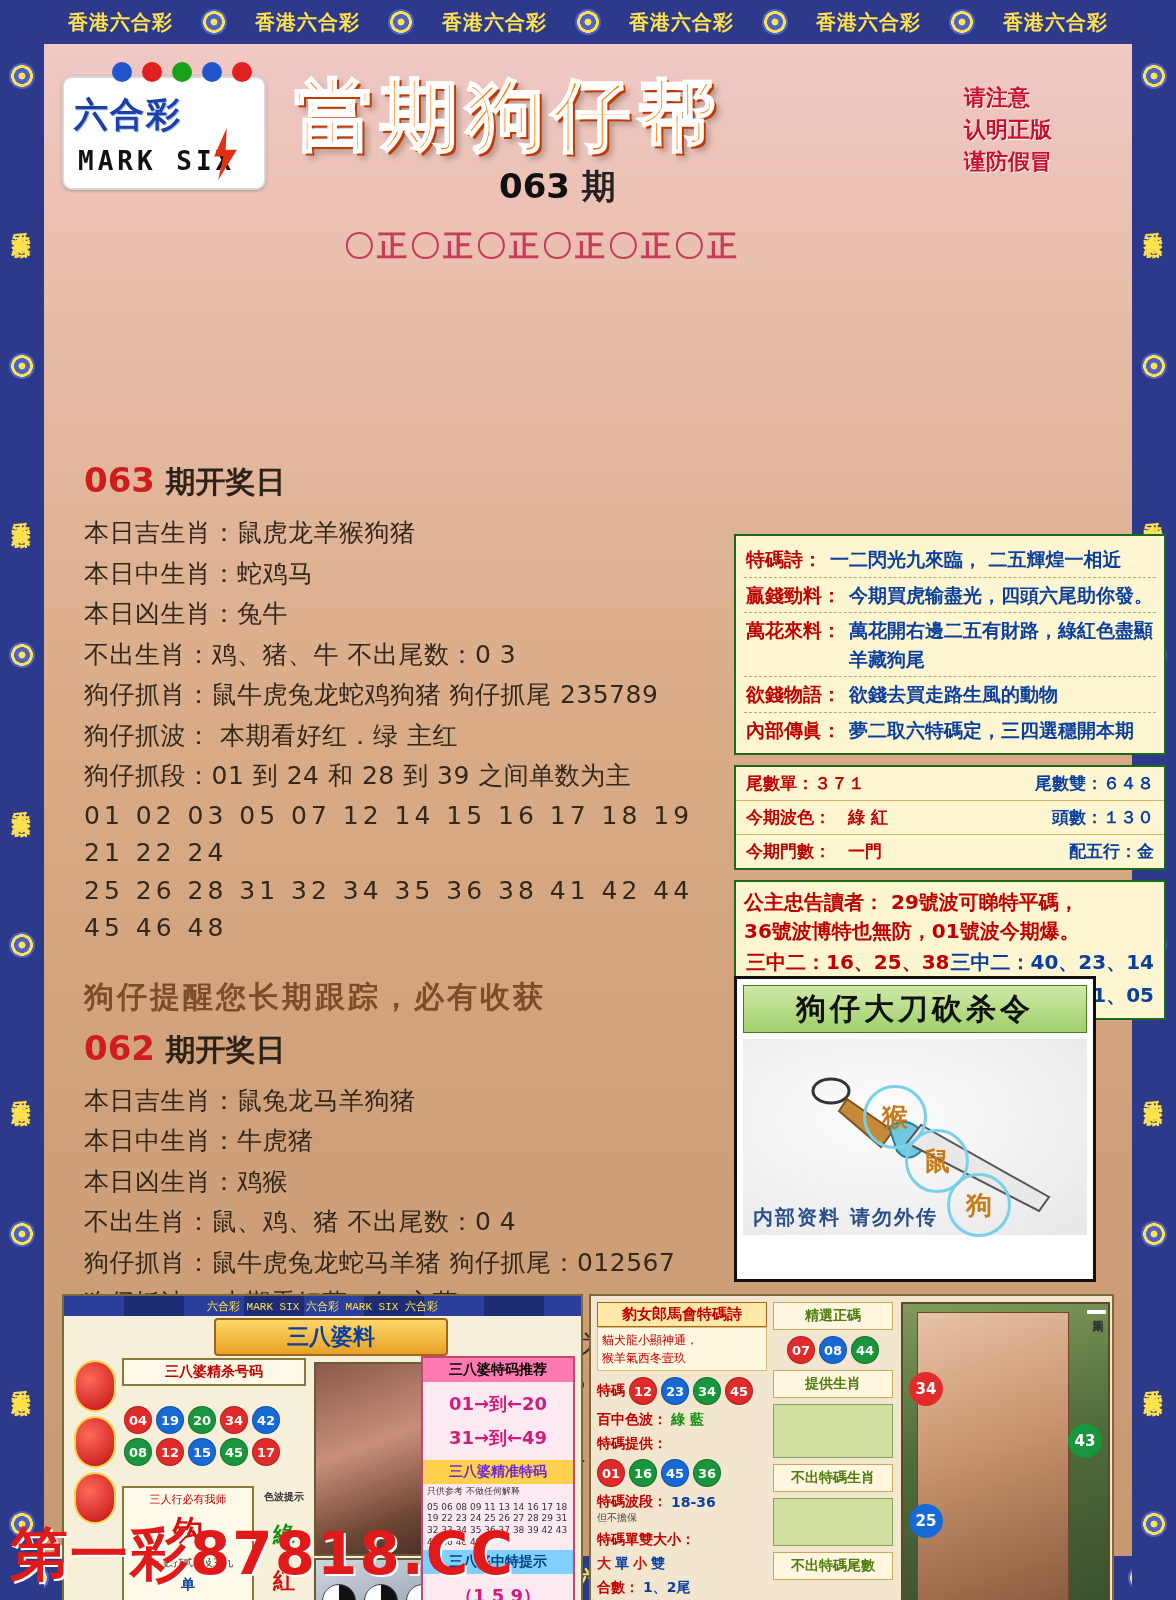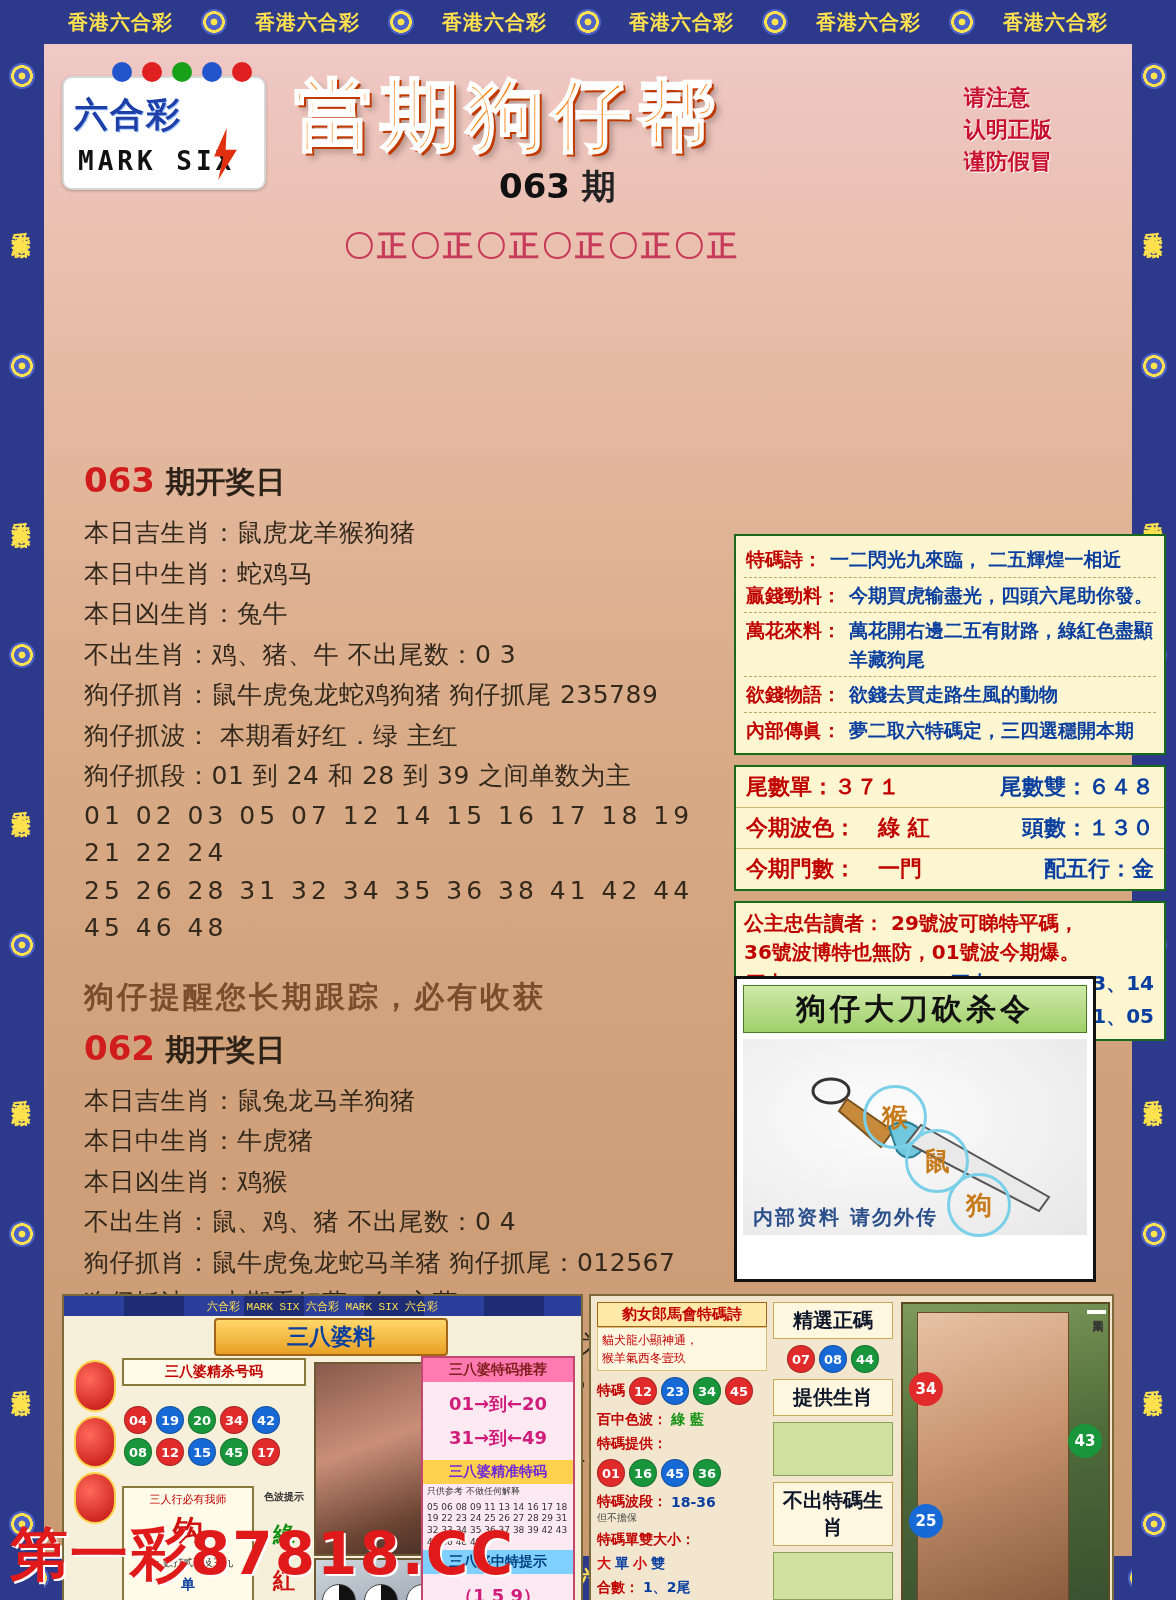--- a/index.html
+++ b/index.html
@@ -108,21 +108,21 @@
     display:flex;gap:8px;font-size:19px;line-height:1.5;padding:3px 2px;
     border-bottom:1px dashed #b9a86a;
   }
   .poem-row:last-child{border-bottom:none;align-items:center;}
   .poem-row .k{color:#c00000;font-weight:bold;white-space:nowrap;}
   .poem-row .v{color:#0a3fa0;font-weight:bold;}
 
   .tab-box{margin-top:10px;border:2px solid #1b6a1b;background:#fdf6d0;}
   .tab-row{
     display:flex;justify-content:space-between;gap:16px;
-    font-size:22px;font-weight:bold;padding:5px 10px;border-bottom:1px solid #cbb86f;
+    font-size:17px;font-weight:bold;padding:5px 10px;border-bottom:1px solid #cbb86f;
   }
   .tab-row:last-child{border-bottom:none;}
   .tab-row .k{color:#c00000;}
   .tab-row .v{color:#0a3fa0;}
   .warn-box{margin-top:10px;border:2px solid #1b6a1b;background:#fdf6d0;padding:6px 8px;}
   .warn-line{font-size:20px;font-weight:bold;color:#c00000;line-height:1.45;}
   .hit-row{display:flex;justify-content:space-between;font-size:20px;font-weight:bold;padding:3px 2px;}
   .hit-row .k{color:#c00000;}
   .hit-row .v{color:#0a3fa0;}
 
@@ -200,40 +200,40 @@
   .yy i{
     width:32px;height:32px;border-radius:50%;
     background:linear-gradient(90deg,#fff 0 50%,#111 50% 100%);
     border:1px solid #444;display:block;
   }
   .blue-box{
     position:absolute;right:6px;top:60px;width:150px;bottom:8px;
     background:#fde9f1;border:2px solid #c2486f;
   }
   .blue-box .bb-title{
-    background:#ff7ab0;color:#7f1d1d;font-size:14px;font-weight:bold;text-align:center;padding:3px 0;
+    background:#ff7ab0;color:#000000;font-size:14px;font-weight:bold;text-align:center;padding:3px 0;
   }
   .bb-line{font-size:18px;font-weight:bold;color:#d01c7a;text-align:center;margin:10px 0;}
   .bb-small{font-size:9px;color:#333;line-height:1.3;padding:2px 4px;word-break:break-all;}
   .greenred{
     position:absolute;left:196px;top:178px;width:48px;text-align:center;
   }
   .greenred div{font-size:22px;font-weight:bold;margin:16px 0;}
   .gr-g{color:#109010;}
   .gr-r{color:#d01010;}
 
   
   .pb-left{position:absolute;left:6px;top:6px;width:170px;}
   .pb-title{
     background:#ffe9a8;border:1px solid #a3651a;text-align:center;font-size:15px;font-weight:bold;color:#c00000;padding:2px 0;
   }
   .pb-poem{font-size:12px;color:#c00000;line-height:1.5;padding:3px 4px;background:#fff7e0;border:1px solid #d8c07a;}
   .pb-row{display:flex;align-items:center;gap:4px;font-size:14px;font-weight:bold;color:#c00000;margin-top:6px;}
   .pb-mid{position:absolute;left:182px;top:6px;width:120px;text-align:center;}
-  .pb-box{background:#fff7e0;border:1px solid #c8a85a;font-size:20px;font-weight:bold;color:#0f172a;padding:4px 2px;margin-bottom:6px;}
+  .pb-box{background:#fff7e0;border:1px solid #c8a85a;font-size:14px;font-weight:bold;color:#4d7c0f;padding:4px 2px;margin-bottom:6px;}
   .pb-right{position:absolute;left:310px;top:6px;width:205px;bottom:6px;
     background:linear-gradient(170deg,#7f9a5a,#4f6b3a 35%,#2f3f28);border:2px solid #5b4a22;}
   .pb-photo{position:absolute;left:14px;top:8px;width:150px;height:290px;
     background:linear-gradient(160deg,#e7c3a6,#c9946f 45%,#8a5c3e);border:1px solid #6b4a2a;}
   .corner-ball{position:absolute;width:34px;height:34px;border-radius:50%;
     display:flex;align-items:center;justify-content:center;font-size:15px;font-weight:bold;color:#fff;}
   .vert-label{position:absolute;right:2px;top:6px;writing-mode:vertical-rl;font-size:11px;color:#333;background:#fff;padding:2px;}
 
   
   .watermark{

